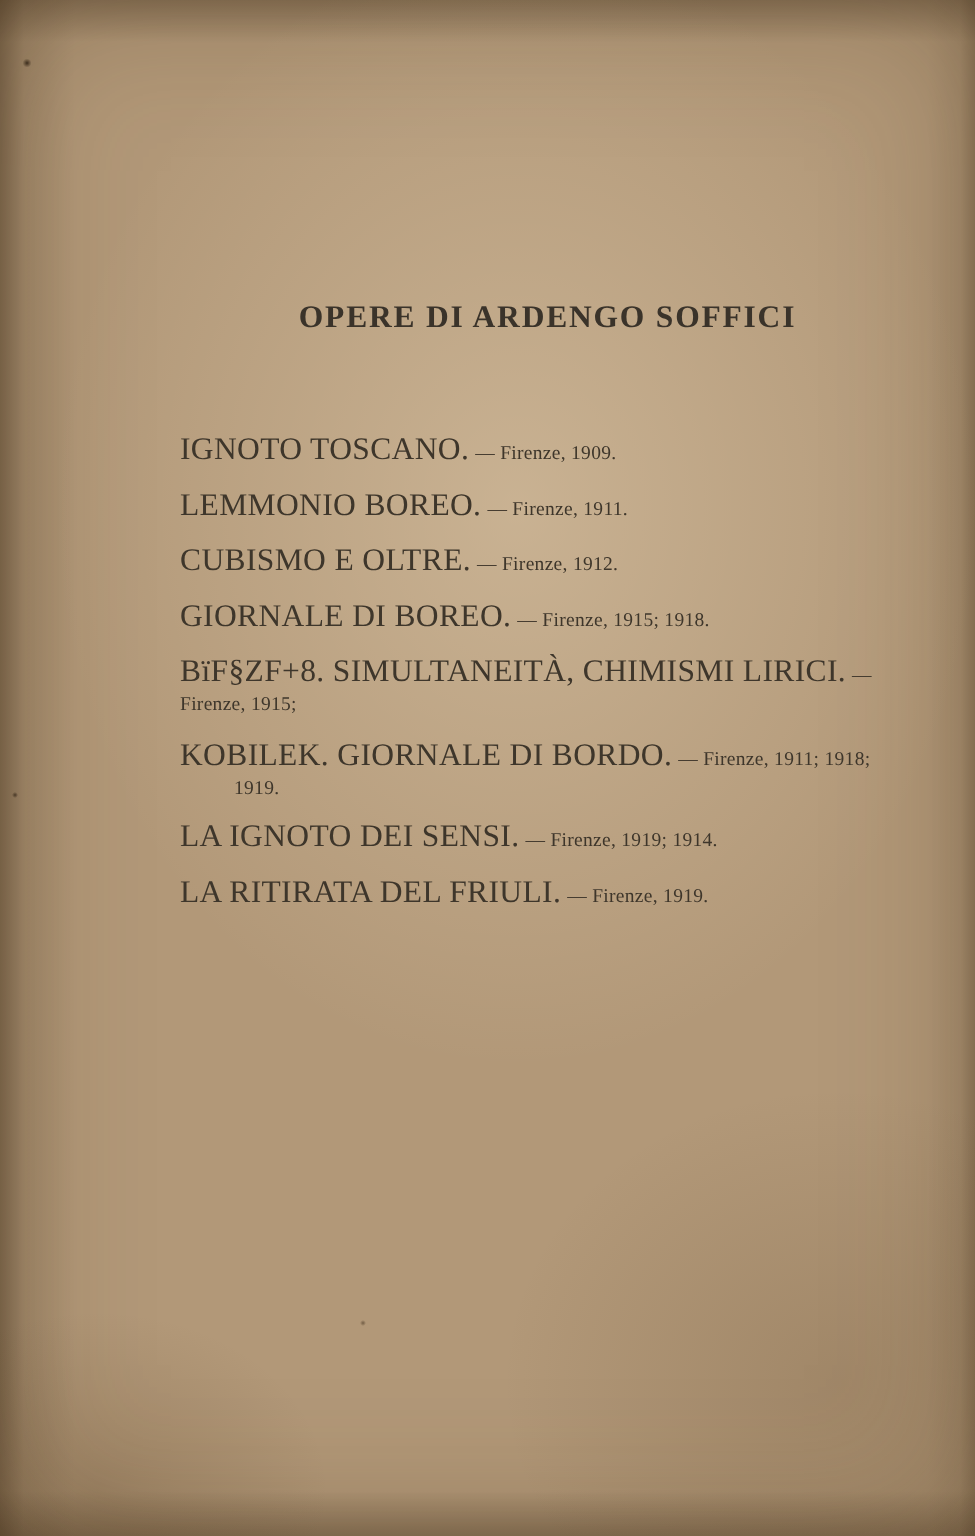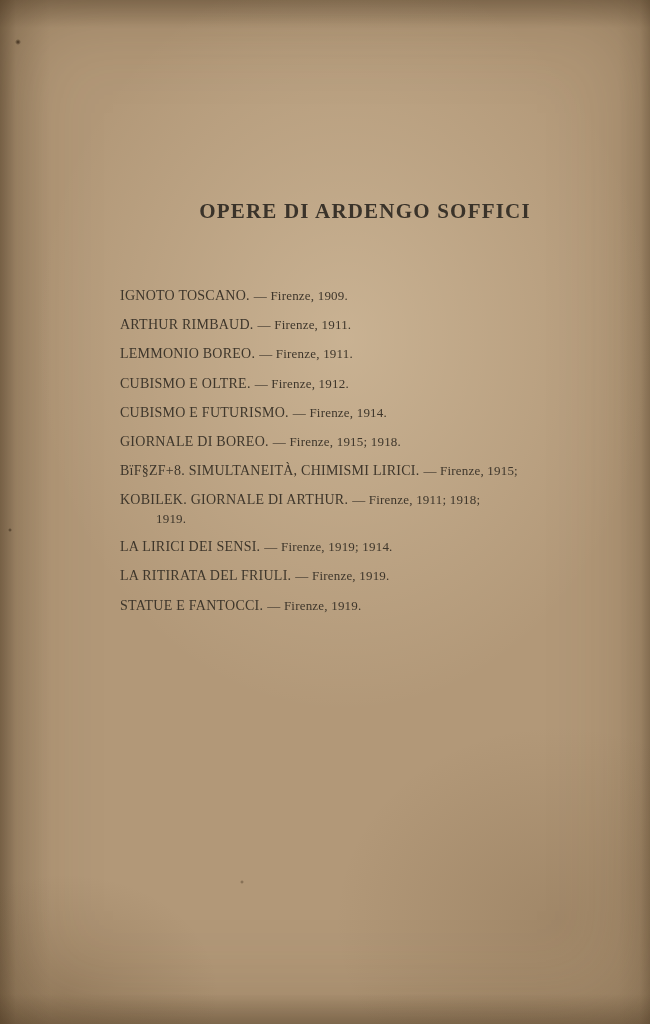--- a/index.html
+++ b/index.html
@@ -42,21 +42,21 @@
     margin: 62px 0 0 120px;
     width: 470px;
   }
   .entry {
     font-size: 15px;
     line-height: 1.28;
     margin-bottom: 10px;
     letter-spacing: 0.25px;
   }
   .work {
-    font-size: 14px;
+    font-size: 21px;
   }
   .detail {
     font-size: 13px;
     letter-spacing: 0.2px;
   }
   .cont {
     font-size: 13px;
     margin-left: 36px;
     margin-top: 1px;
     letter-spacing: 0.2px;
@@ -70,67 +70,55 @@
   <h1 class="title">OPERE DI ARDENGO SOFFICI</h1>
 
   <div class="list">
 
     <div class="entry">
       <span class="work">IGNOTO TOSCANO.</span>
       <span class="detail">— Firenze, 1909.</span>
     </div>
 
 
-    <div class="entry">
-      <span class="work">ARTHUR RIMBAUD.</span>
-      <span class="detail">— Firenze, 1911.</span>
-    </div>
 
     <div class="entry">
       <span class="work">LEMMONIO BOREO.</span>
       <span class="detail">— Firenze, 1911.</span>
     </div>
 
     <div class="entry">
       <span class="work">CUBISMO E OLTRE.</span>
       <span class="detail">— Firenze, 1912.</span>
     </div>
 
-    <div class="entry">
-      <span class="work">CUBISMO E FUTURISMO.</span>
-      <span class="detail">— Firenze, 1914.</span>
-    </div>
 
 
     <div class="entry">
       <span class="work">GIORNALE DI BOREO.</span>
       <span class="detail">— Firenze, 1915; 1918.</span>
     </div>
 
     <div class="entry">
       <span class="work">BïF§ZF+8. SIMULTANEITÀ, CHIMISMI LIRICI.</span>
       <span class="detail">— Firenze, 1915;</span>
     </div>
 
     <div class="entry">
-      <span class="work">KOBILEK. GIORNALE DI ARTHUR.</span>
+      <span class="work">KOBILEK. GIORNALE DI BORDO.</span>
       <span class="detail">— Firenze, 1911; 1918;</span>
       <div class="cont">1919.</div>
     </div>
 
     <div class="entry">
-      <span class="work">LA LIRICI DEI SENSI.</span>
+      <span class="work">LA IGNOTO DEI SENSI.</span>
       <span class="detail">— Firenze, 1919; 1914.</span>
     </div>
 
 
     <div class="entry">
       <span class="work">LA RITIRATA DEL FRIULI.</span>
       <span class="detail">— Firenze, 1919.</span>
     </div>
 
-    <div class="entry">
-      <span class="work">STATUE E FANTOCCI.</span>
-      <span class="detail">— Firenze, 1919.</span>
-    </div>
 
   </div>
 </div>
 
 </body></html>

